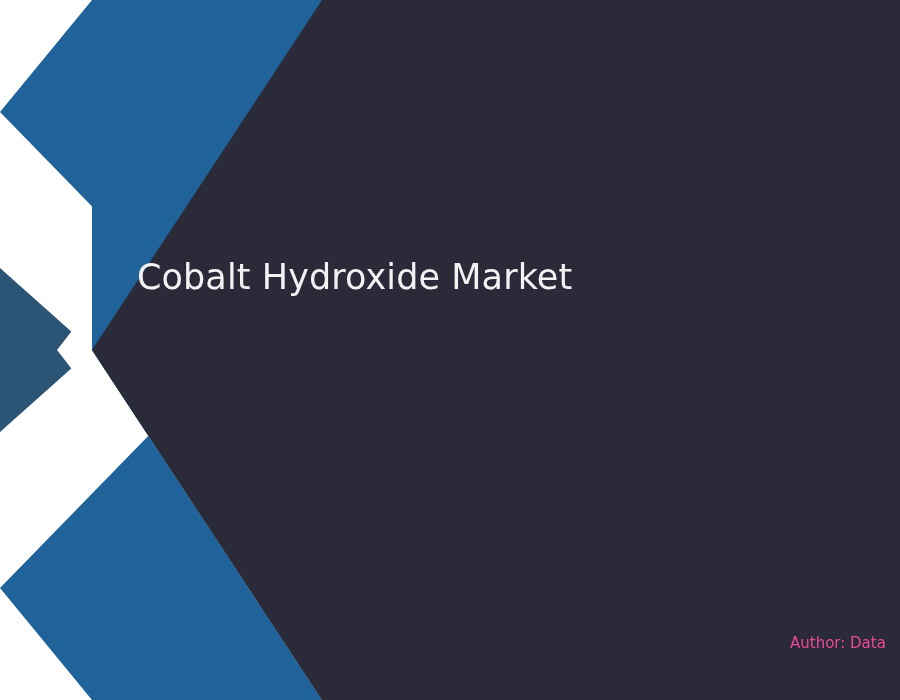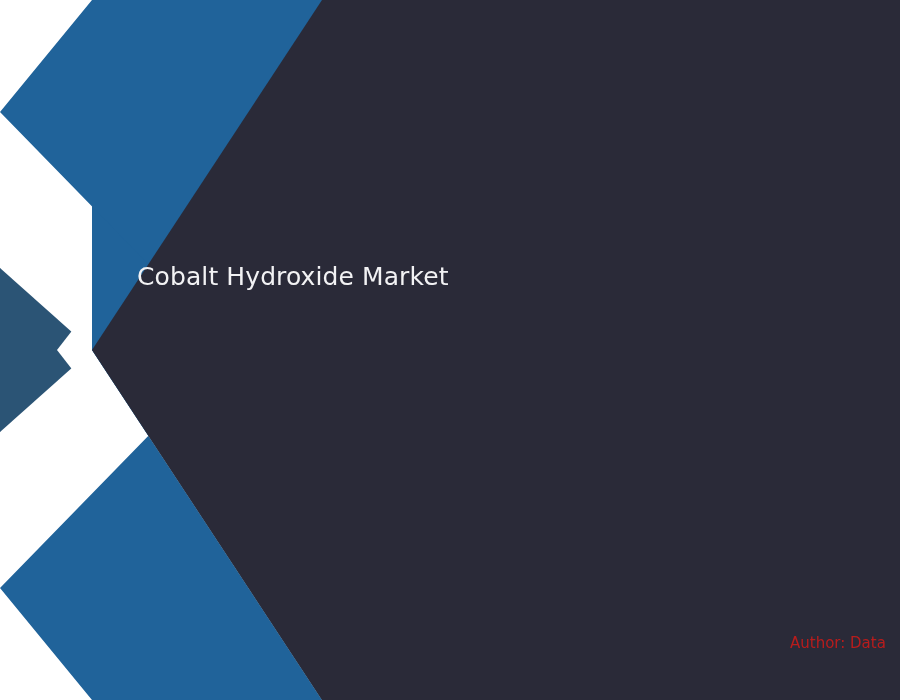--- a/index.html
+++ b/index.html
@@ -30,21 +30,21 @@
     left: 0;
     top: 0;
     width: 900px;
     height: 700px;
   }
   #slide-title {
     position: absolute;
     left: 137px;
     top: 255px;
     width: 720px;
-    font-size: 25px;
+    font-size: 35px;
     font-weight: normal;
     line-height: 44px;
     letter-spacing: 0.1px;
     color: #f2f2f4;
     white-space: pre;
     margin: 0;
   }
   #slide-subtitle {
     position: absolute;
     left: 137px;
@@ -56,21 +56,21 @@
     color: #ececed;
     white-space: pre-wrap;
     margin: 0;
   }
   #author-line {
     position: absolute;
     left: 790px;
     top: 633px;
     font-size: 15px;
     line-height: 20px;
-    color: #b91c1c;
+    color: #ec4899;
     white-space: pre;
     overflow: hidden;
     width: 110px;
   }
 </style>
 </head>
 <body>
 
 <div id="slide">
 

